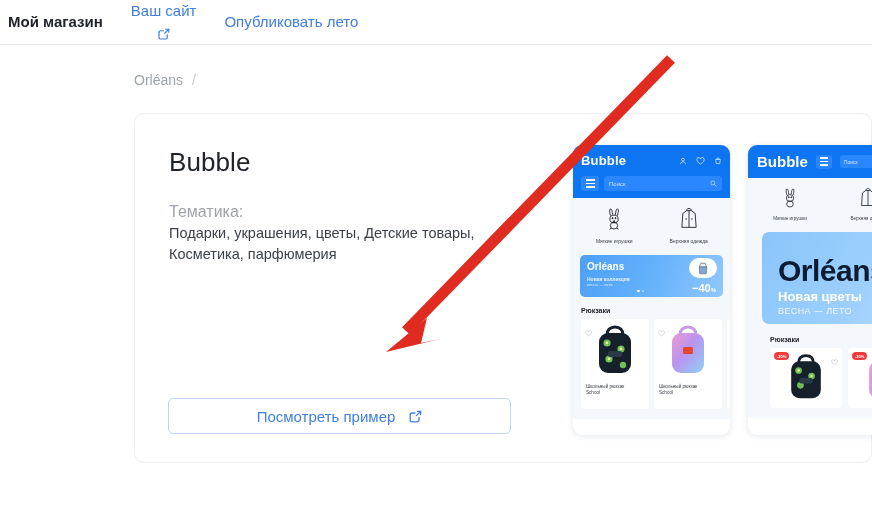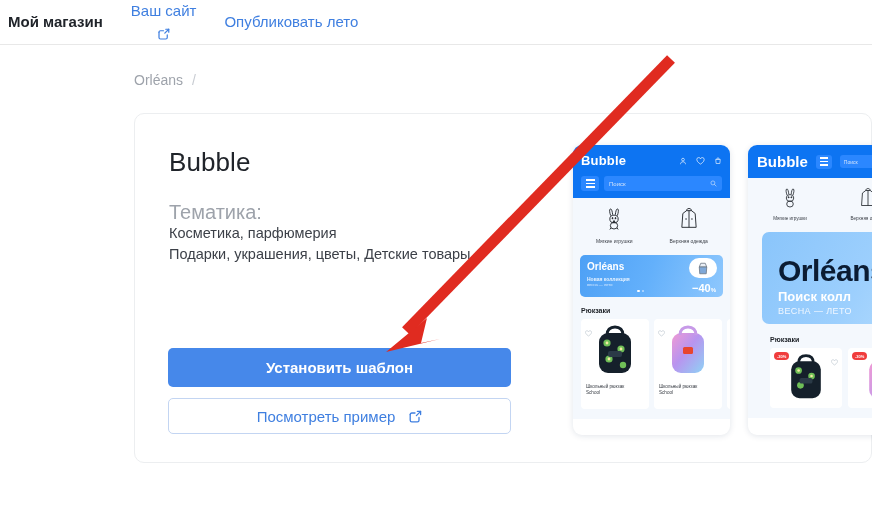--- a/index.html
+++ b/index.html
@@ -33,21 +33,21 @@
 
   
   .card {
     position: absolute; left: 134px; top: 113px;
     width: 738px; height: 350px;
     background: #fff; border: 1px solid #eceef0; border-radius: 10px;
     overflow: hidden;
   }
   .card-left { position: absolute; left: 34px; top: 33px; width: 400px; }
   .tpl-title { font-size: 26px; color: #20242a; font-weight: normal; letter-spacing: .1px; }
-  .tpl-theme-label { margin-top: 24px; font-size: 20px; color: #9ea3ab; line-height: 20px; }
+  .tpl-theme-label { margin-top: 24px; font-size: 16px; color: #9ea3ab; line-height: 20px; }
   .tpl-theme-value { margin-top: 1px; font-size: 14.5px; color: #3c4048; line-height: 20px; }
 
   .btn-primary {
     position: absolute; left: 168px; top: 348px;
     width: 343px; height: 39px; border-radius: 5px;
     background: #4688ea; color: #fff; border: none;
     font-size: 15px; font-family: inherit; font-weight: bold;
     cursor: pointer; display: flex; align-items: center; justify-content: center;
   }
   .btn-secondary {
@@ -183,26 +183,25 @@
 
   <div class="breadcrumb">
     <span>Orléans</span>
     <span class="crumb-sep">/</span>
   </div>
 
   <div class="card">
     <div class="card-left">
       <div class="tpl-title">Bubble</div>
       <div class="tpl-theme-label">Тематика:</div>
+      <div class="tpl-theme-value">Подарки, украшения, цветы, Детские товары,</div>
       <div class="tpl-theme-value">Косметика, парфюмерия</div>
-      <div class="tpl-theme-value">Подарки, украшения, цветы, Детские товары,</div>
     </div>
   </div>
 
-  <button class="btn-primary">Установить шаблон</button>
 
   <button class="btn-secondary">
     <span>Посмотреть пример</span>
     <span class="ext-icon">
       <svg width="16" height="16" viewBox="0 0 16 16" fill="none">
         <path d="M3.2 5.6a1.6 1.6 0 0 1 1.6-1.6H8" stroke="#3f7fe0" stroke-width="1.3" stroke-linecap="round"></path>
         <path d="M3.2 5.6v5.6a1.6 1.6 0 0 0 1.6 1.6h5.6a1.6 1.6 0 0 0 1.6-1.6V8.4" stroke="#3f7fe0" stroke-width="1.3" stroke-linecap="round"></path>
         <path d="M9.4 6.6 13.6 2.4" stroke="#3f7fe0" stroke-width="1.3" stroke-linecap="round"></path>
         <path d="M10.4 2.4h3.2v3.2" stroke="#3f7fe0" stroke-width="1.3" stroke-linecap="round" stroke-linejoin="round"></path>
       </svg>
@@ -398,21 +397,21 @@
             <path d="M12 4v20"></path>
           </svg>
         </span>
         <span class="lbl">Верхняя одежда</span>
       </div>
     </div>
 
     <div class="tb-bannerwrap">
       <div class="tb-banner">
         <div class="b-title">Orléans</div>
-        <div class="b-sub1">Поиск колл</div>
+        <div class="b-sub1">Новая цветы</div>
         <div class="b-sub2">ВЕСНА — ЛЕТО</div>
       </div>
     </div>
 
     <div class="tb-sectitle">Рюкзаки</div>
 
     <div class="tb-prods">
       <div class="tb-prod">
         <span class="badge">-30%</span>
         <span class="heart">

